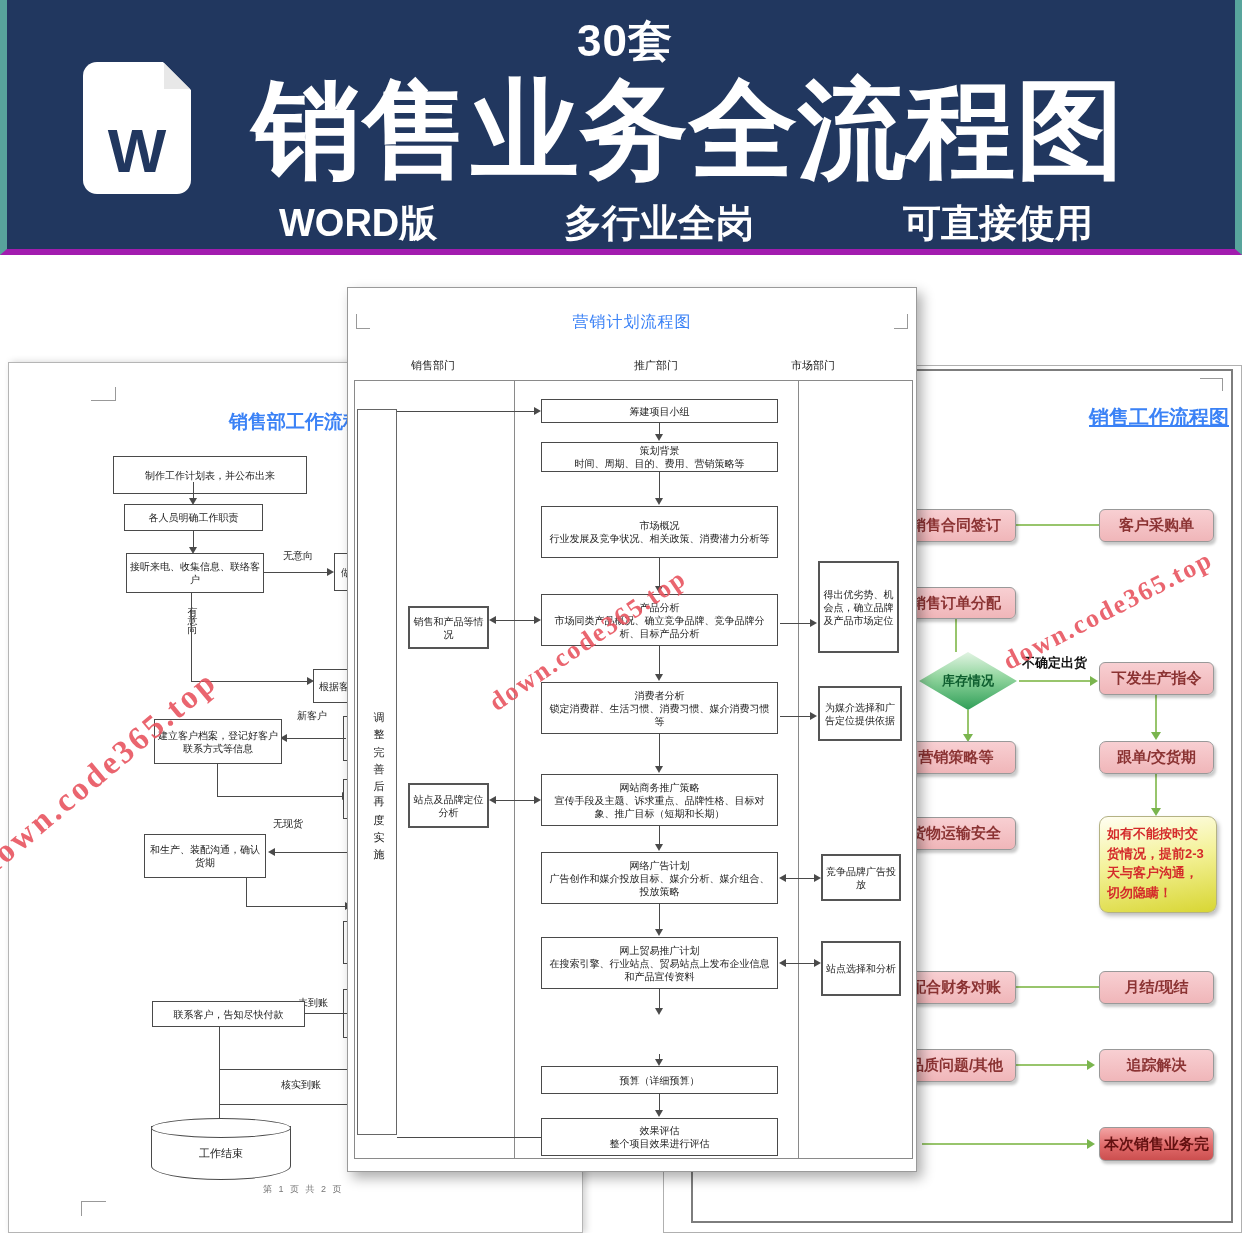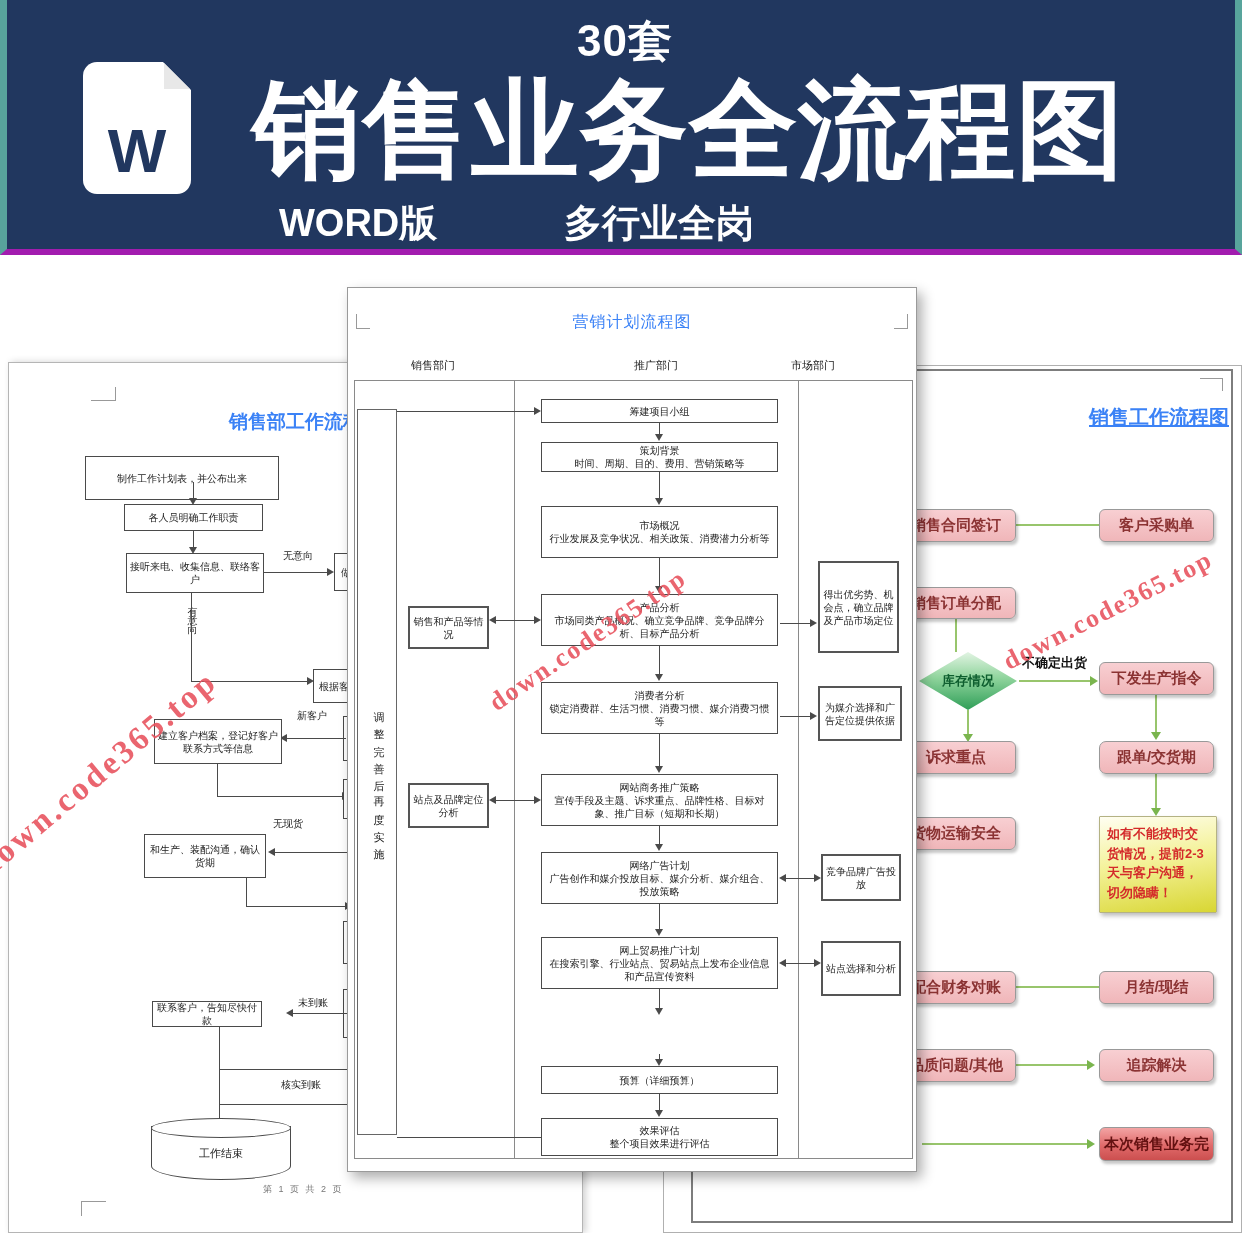--- a/index.html
+++ b/index.html
@@ -59,21 +59,21 @@
   
   .pk{position:absolute;background:linear-gradient(180deg,#f8cfd2 0%,#f0b6b9 100%);
       border:1px solid #999;border-radius:6px;box-shadow:2px 3px 3px rgba(0,0,0,.22);
       color:#8b3333;font-weight:bold;font-size:15px;display:flex;align-items:center;
       justify-content:center;box-sizing:border-box;white-space:nowrap;}
   .done{background:linear-gradient(180deg,#f3a4a4 0%,#e06a6a 55%,#cc4f4f 100%);color:#641111;}
   .dia{position:absolute;background:linear-gradient(180deg,#e2f4e3 0%,#8fd49c 45%,#2f9e58 100%);
       clip-path:polygon(50% 0,100% 50%,50% 100%,0 50%);color:#0e5e2f;font-weight:bold;
       font-size:13px;display:flex;align-items:center;justify-content:center;}
   .note{position:absolute;background:linear-gradient(170deg,#fffef2 0%,#f4f29a 45%,#d8d633 100%);
-      border:1px solid #b4b284;border-radius:1px;box-shadow:2px 3px 4px rgba(0,0,0,.25);
+      border:1px solid #b4b284;border-radius:9px;box-shadow:2px 3px 4px rgba(0,0,0,.25);
       color:#d42a2a;font-weight:bold;font-size:13px;line-height:1.5;padding:7px 7px;
       box-sizing:border-box;text-align:left;}
   .ghl{position:absolute;height:2px;background:#98c56c;}
   .gvl{position:absolute;width:2px;background:#98c56c;}
   .gar{position:absolute;width:0;height:0;border-left:8px solid #7ab54e;
       border-top:5px solid transparent;border-bottom:5px solid transparent;}
   .gad{position:absolute;width:0;height:0;border-top:8px solid #7ab54e;
       border-left:5px solid transparent;border-right:5px solid transparent;}
   .dlabel{position:absolute;font-size:13px;font-weight:bold;color:#111;white-space:nowrap;}
   .frame{position:absolute;border:2px solid #7d7d7d;box-sizing:border-box;}
@@ -91,20 +91,21 @@
   <div class="banner">
     <div class="badge">30套</div>
     <div class="word-icon">
       <div class="fold"></div>
       <div class="fold2"></div>
       <div class="w">W</div>
     </div>
     <div class="big-title">销售业务全流程图</div>
     <div class="sub" style="left:272px;">WORD版</div>
     <div class="sub" style="left:557px;">多行业全岗</div>
+    <div class="sub" style="left:896px;">可直接使用</div>
   </div>
 
   <div class="page" id="page-right">
     <div class="frame" style="left:27px;top:3px;width:542px;height:854px;"></div>
     <div class="doc-title" style="left:425px;top:38px;font-size:20px;text-decoration:underline;">销售工作流程图</div>
 
     <div class="crop" style="left:536px;top:12px;width:22px;height:12px;border-top:1px solid #999;border-right:1px solid #999;"></div>
 
     <div class="ghl" style="left:352px;top:158px;width:84px;"></div>
     <div class="gvl" style="left:291px;top:253px;height:33px;"></div>
@@ -121,36 +122,36 @@
     <div class="gar" style="left:423px;top:694px;"></div>
     <div class="ghl" style="left:258px;top:777px;width:167px;"></div>
     <div class="gar" style="left:423px;top:773px;"></div>
 
     <div class="pk" style="left:232px;top:143px;width:120px;height:33px;">销售合同签订</div>
     <div class="pk" style="left:435px;top:143px;width:115px;height:33px;">客户采购单</div>
     <div class="pk" style="left:232px;top:221px;width:120px;height:32px;">销售订单分配</div>
     <div class="dia" style="left:255px;top:286px;width:98px;height:58px;">库存情况</div>
     <div class="dlabel" style="left:358px;top:288px;">不确定出货</div>
     <div class="pk" style="left:435px;top:296px;width:115px;height:33px;">下发生产指令</div>
-    <div class="pk" style="left:232px;top:375px;width:120px;height:33px;">诉求重点</div>
+    <div class="pk" style="left:232px;top:375px;width:120px;height:33px;">营销策略等</div>
     <div class="pk" style="left:435px;top:375px;width:115px;height:33px;border-radius:7px;">跟单/交货期</div>
     <div class="pk" style="left:232px;top:451px;width:120px;height:33px;">货物运输安全</div>
     <div class="note" style="left:435px;top:450px;width:118px;height:97px;">如有不能按时交货情况，提前2-3天与客户沟通，切勿隐瞒！</div>
     <div class="pk" style="left:232px;top:605px;width:120px;height:33px;">配合财务对账</div>
     <div class="pk" style="left:435px;top:605px;width:115px;height:33px;">月结/现结</div>
     <div class="pk" style="left:232px;top:683px;width:120px;height:33px;">品质问题/其他</div>
     <div class="pk" style="left:435px;top:683px;width:115px;height:33px;">追踪解决</div>
     <div class="pk done" style="left:435px;top:761px;width:115px;height:34px;">本次销售业务完</div>
   </div>
 
   <div class="page" id="page-left">
     <div class="crop" style="left:82px;top:24px;width:24px;height:13px;border-bottom:1px solid #999;border-right:1px solid #999;"></div>
     <div class="doc-title" style="left:220px;top:46px;font-size:19px;">销售部工作流程图</div>
 
-    <div class="fb" style="left:76px;top:93px;width:194px;height:44px;">制作工作计划表，并公布出来</div>
+    <div class="fb" style="left:104px;top:93px;width:194px;height:38px;">制作工作计划表，并公布出来</div>
     <div class="vl" style="left:184px;top:119px;height:18px;"></div>
     <div class="ad" style="left:180px;top:135px;"></div>
     <div class="fb" style="left:115px;top:141px;width:139px;height:27px;">各人员明确工作职责</div>
     <div class="vl" style="left:184px;top:168px;height:18px;"></div>
     <div class="ad" style="left:180px;top:184px;"></div>
     <div class="fb" style="left:117px;top:190px;width:138px;height:40px;">接听来电、收集信息、联络客户</div>
 
     <div class="lbl" style="left:274px;top:186px;">无意向</div>
     <div class="hl" style="left:255px;top:209px;width:65px;"></div>
     <div class="ar" style="left:318px;top:205px;"></div>
@@ -180,21 +181,21 @@
 
     <div class="vl" style="left:237px;top:515px;height:28px;"></div>
     <div class="hl" style="left:237px;top:543px;width:103px;"></div>
     <div class="ar" style="left:336px;top:539px;"></div>
     <div class="fb" style="left:334px;top:558px;width:42px;height:43px;"></div>
     <div class="fb" style="left:334px;top:626px;width:42px;height:49px;"></div>
 
     <div class="lbl" style="left:289px;top:633px;">未到账</div>
     <div class="hl" style="left:284px;top:650px;width:56px;"></div>
     <div class="al" style="left:277px;top:646px;"></div>
-    <div class="fb" style="left:143px;top:638px;width:110px;height:26px;">联系客户，告知尽快付款</div>
+    <div class="fb" style="left:143px;top:638px;width:153px;height:26px;">联系客户，告知尽快付款</div>
 
     <div class="vl" style="left:210px;top:664px;height:96px;"></div>
     <div class="hl" style="left:210px;top:706px;width:130px;"></div>
     <div class="lbl" style="left:272px;top:715px;">核实到账</div>
     <div class="hl" style="left:210px;top:741px;width:130px;"></div>
     <div class="ad" style="left:206px;top:757px;"></div>
 
     <div class="cyl" style="left:142px;top:763px;width:140px;height:54px;">
       <div class="cyl-top"></div>
       <span>工作结束</span>

